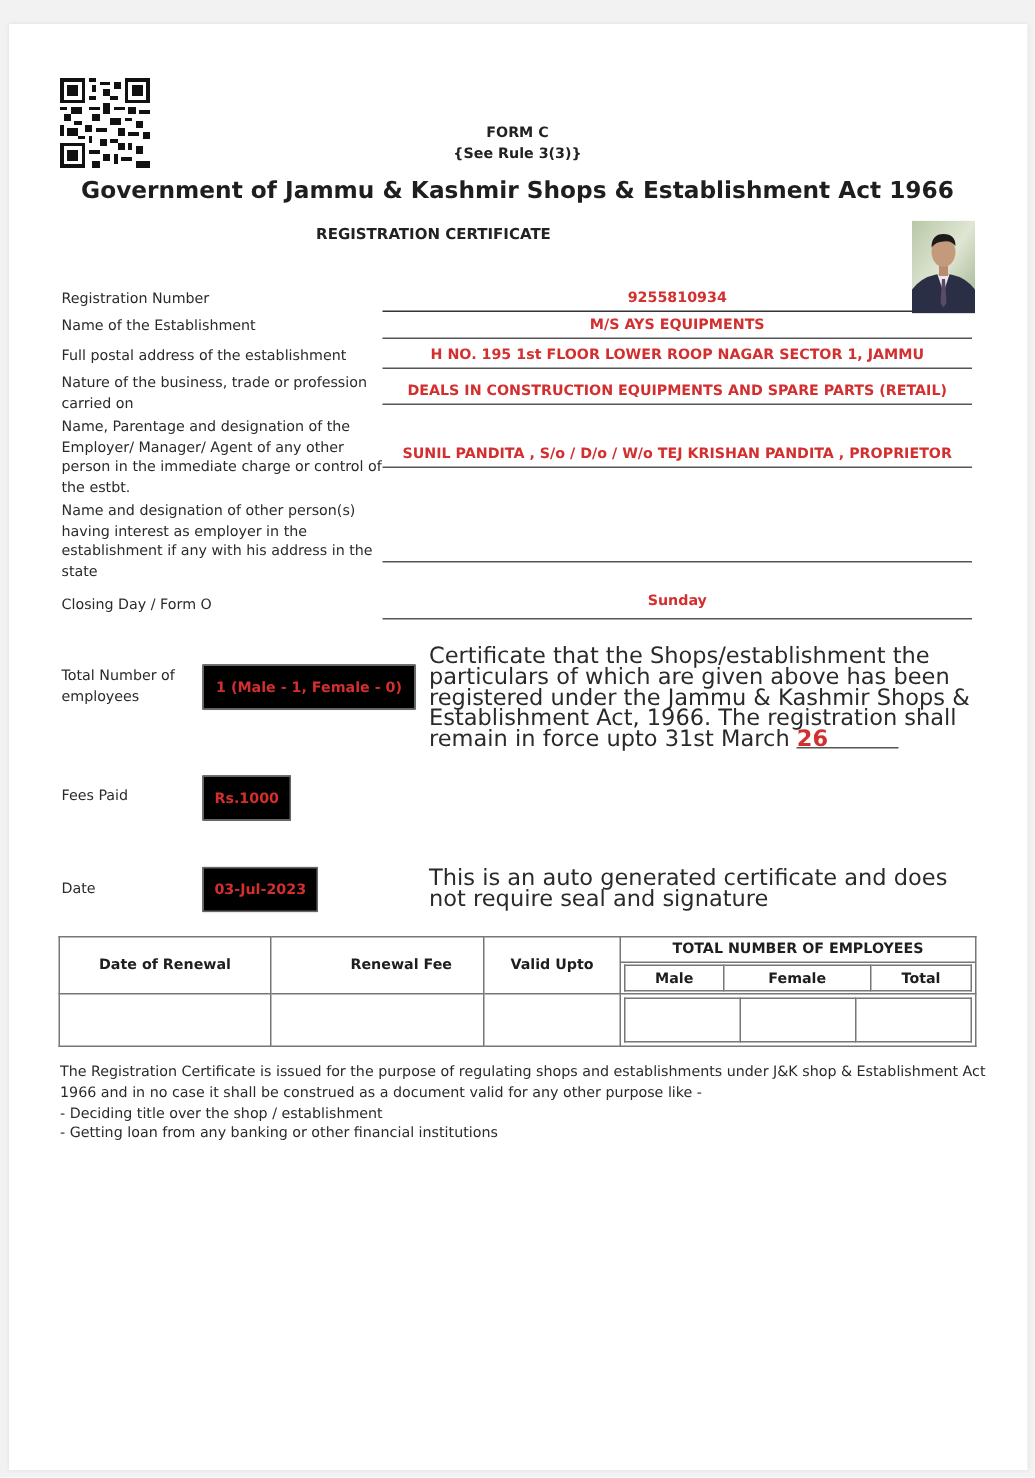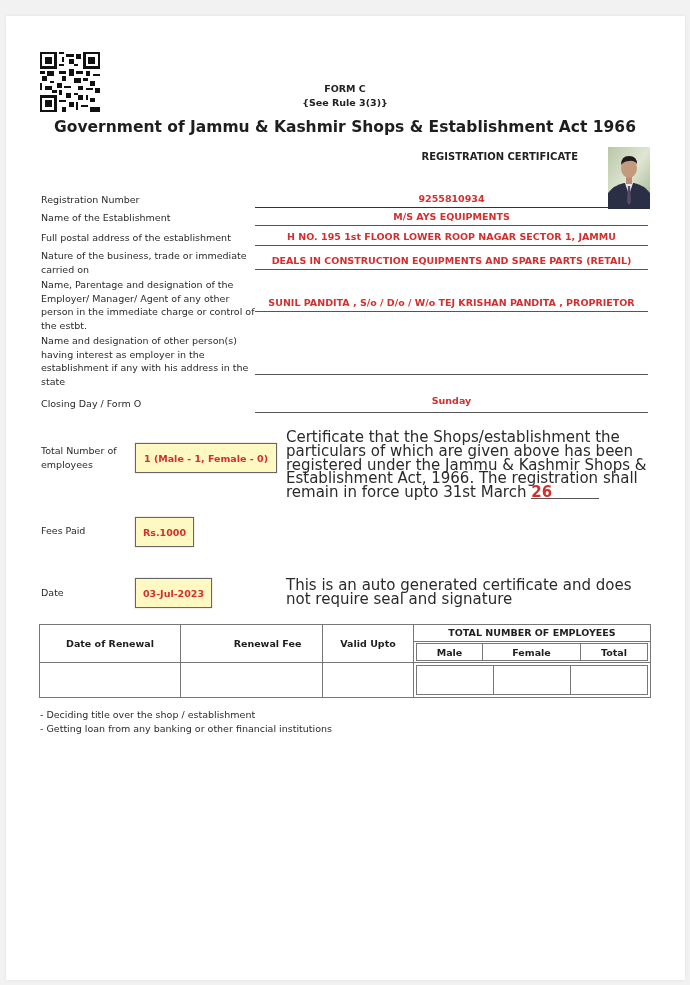--- a/index.html
+++ b/index.html
@@ -12,30 +12,30 @@
     }
     .sheet {
       position: absolute; left: 6px; top: 16px; width: 679px; height: 964px;
       background: #ffffff;
       box-shadow: 0 0 3px rgba(0,0,0,0.08);
     }
     .abs { position: absolute; }
     .qr { left: 40px; top: 52px; width: 60px; height: 60px; }
     .form-c { left: 0; width: 690px; top: 82px; text-align: center; font-size: 9.5px; font-weight: bold; line-height: 14px; }
     .title { left: 0; width: 690px; top: 118px; text-align: center; font-size: 15.5px; font-weight: bold; color: #1e1e1e; }
-    .subtitle { left: 0; width: 578px; top: 151px; text-align: right; font-size: 10px; font-weight: bold; padding-left: 0; }
+    .subtitle { left: 0; width: 578px; top: 151px; text-align: center; font-size: 10px; font-weight: bold; padding-left: 0; }
     .subtitle span { display: inline-block; margin-left: 0; }
     .photo { left: 608px; top: 147px; width: 42px; height: 62px; overflow: hidden; }
 
     .lbl { left: 41px; font-size: 9.5px; line-height: 13.5px; color: #2a2a2a; width: 215px; }
     .val { font-size: 9.5px; font-weight: bold; color: #d32f2f; text-align: center; white-space: nowrap; }
     .line { height: 0; border-bottom: 1px solid #555; }
 
     .box {
-      border: 1px solid #666; background: #fef9c3; font-size: 9.5px; font-weight: bold; color: #d32f2f;
+      border: 1px solid #666; background: #000000; font-size: 9.5px; font-weight: bold; color: #d32f2f;
       display: flex; align-items: center; justify-content: center; box-shadow: 0 0 1px #999;
     }
     .para { left: 286px; width: 365px; font-size: 15px; line-height: 13.8px; color: #2a2a2a; }
     .red { color: #d32f2f; font-weight: bold; }
 
     table.renew {
       position: absolute; left: 39px; top: 624px; width: 612px; border-collapse: collapse;
       font-size: 9.5px;
     }
     table.renew td, table.renew th { border: 1px solid #777; padding: 0; }
@@ -141,21 +141,21 @@
 <div class="abs line" style="left:255px; width:355px; top:207px; border-bottom:1.5px solid #333;"></div>
 
 <div class="abs lbl" style="top:211px;">Name of the Establishment</div>
 <div class="abs val" style="left:255px; width:393px; top:211px;">M/S AYS EQUIPMENTS</div>
 <div class="abs line" style="left:255px; width:393px; top:225px;"></div>
 
 <div class="abs lbl" style="top:231px;">Full postal address of the establishment</div>
 <div class="abs val" style="left:255px; width:393px; top:231px;">H NO. 195 1st FLOOR LOWER ROOP NAGAR SECTOR 1, JAMMU</div>
 <div class="abs line" style="left:255px; width:393px; top:245px;"></div>
 
-<div class="abs lbl" style="top:249px;">Nature of the business, trade or immediate carried on</div>
+<div class="abs lbl" style="top:249px;">Nature of the business, trade or profession carried on</div>
 <div class="abs val" style="left:255px; width:393px; top:255px;">DEALS IN CONSTRUCTION EQUIPMENTS AND SPARE PARTS (RETAIL)</div>
 <div class="abs line" style="left:255px; width:393px; top:269px;"></div>
 
 <div class="abs lbl" style="top:278px;">Name, Parentage and designation of the Employer/ Manager/ Agent of any other person in the immediate charge or control of the estbt.</div>
 <div class="abs val" style="left:255px; width:393px; top:297px;">SUNIL PANDITA , S/o / D/o / W/o TEJ KRISHAN PANDITA , PROPRIETOR</div>
 <div class="abs line" style="left:255px; width:393px; top:311px;"></div>
 
 <div class="abs lbl" style="top:334px;">Name and designation of other person(s) having interest as employer in the establishment if any with his address in the state</div>
 <div class="abs val" style="left:255px; width:393px; top:360px;"></div>
 <div class="abs line" style="left:255px; width:393px; top:374px;"></div>
@@ -213,15 +213,16 @@
           <td></td>
         </tr>
       </tbody>
           </table>
     </td>
   </tr>
 </tbody>
   </table>
 
 <div class="abs footer">
+  <div>The Registration Certificate is issued for the purpose of regulating shops and establishments under J&amp;K shop &amp; Establishment Act 1966 and in no case it shall be construed as a document valid for any other purpose like -</div>
   <div>- Deciding title over the shop / establishment</div>
   <div>- Getting loan from any banking or other financial institutions</div>
 </div>
 
 </body></html>

